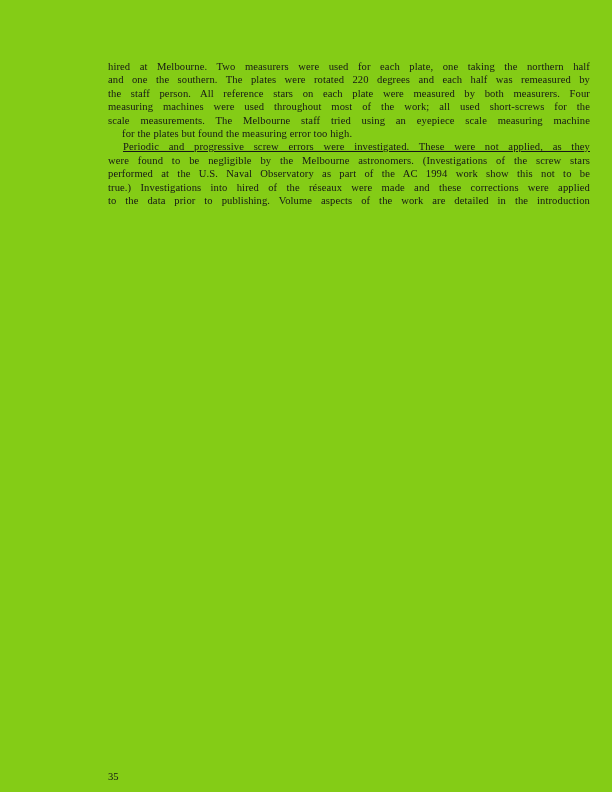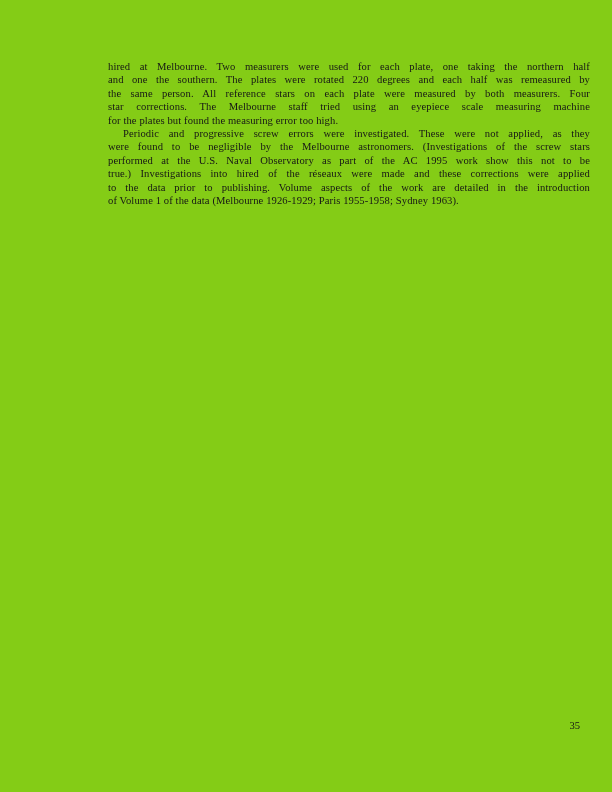--- a/index.html
+++ b/index.html
@@ -26,45 +26,47 @@
   }
   .line {
     height: 13.4px;
     line-height: 13.4px;
     white-space: nowrap;
     text-align: justify;
     text-align-last: justify;
   }
   .line.para-end {
     text-align-last: left;
+    margin-left: 14px;
   }
   .line.indent {
     text-indent: 15px;
+    text-decoration: underline;
   }
   .page-number {
     position: absolute;
     left: 108px;
-    top: 720px;
+    top: 771px;
     width: 472px;
-    text-align: right;
+    text-align: left;
     font-size: 10.6px;
     color: #161616;
   }
 </style>
 </head>
 <body>
 
 <div class="page">
   <div class="text-block" id="text-block">
       <div class="line">hired at Melbourne. Two measurers were used for each plate, one taking the northern half</div>
       <div class="line">and one the southern. The plates were rotated 220 degrees and each half was remeasured by</div>
-      <div class="line">the same person. All reference stars on each plate were measured by both measurers. Four</div>
-      <div class="line">star corrections. The Melbourne staff tried using an eyepiece scale measuring machine</div>
+      <div class="line">the staff person. All reference stars on each plate were measured by both measurers. Four</div>
+      <div class="line">measuring machines were used throughout most of the work; all used short-screws for the</div>
+      <div class="line">scale measurements. The Melbourne staff tried using an eyepiece scale measuring machine</div>
       <div class="line para-end">for the plates but found the measuring error too high.</div>
       <div class="line indent">Periodic and progressive screw errors were investigated. These were not applied, as they</div>
       <div class="line">were found to be negligible by the Melbourne astronomers. (Investigations of the screw stars</div>
-      <div class="line">performed at the U.S. Naval Observatory as part of the AC 1995 work show this not to be</div>
+      <div class="line">performed at the U.S. Naval Observatory as part of the AC 1994 work show this not to be</div>
       <div class="line">true.) Investigations into hired of the réseaux were made and these corrections were applied</div>
       <div class="line">to the data prior to publishing. Volume aspects of the work are detailed in the introduction</div>
-      <div class="line para-end">of Volume 1 of the data (Melbourne 1926-1929; Paris 1955-1958; Sydney 1963).</div>
     </div>
   <div class="page-number">35</div>
 </div>
 
 </body></html>

